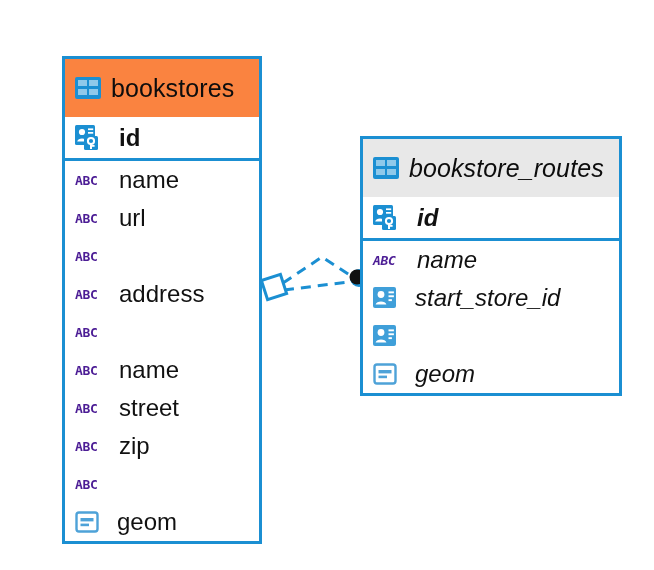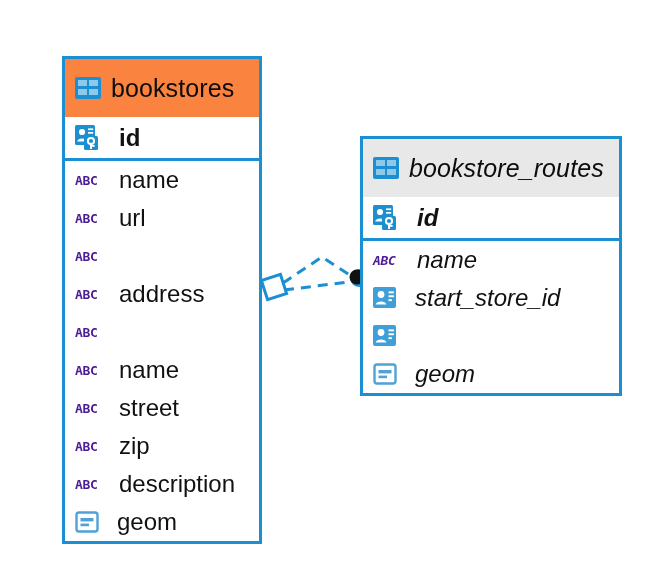--- a/index.html
+++ b/index.html
@@ -190,21 +190,20 @@
         <span class="field-name">street</span>
       </div>
 
       <div class="field-row">
         <span class="abc-text">ABC</span>
         <span class="field-name">zip</span>
       </div>
 
       <div class="field-row">
         <span class="abc-text">ABC</span>
-        <span class="field-name">description</span>
       </div>
 
       <div class="field-row">
         <svg class="icon icon-blob" viewBox="0 0 24 22" xmlns="http://www.w3.org/2000/svg">
           <rect x="1.5" y="1.5" width="21" height="19" rx="2.5" fill="#ffffff" stroke="#4ea2d8" stroke-width="2.4"></rect>
           <rect x="5.5" y="7" width="13" height="3.4" fill="#4ea2d8"></rect>
           <rect x="5.5" y="12.6" width="8.5" height="2.6" fill="#4ea2d8"></rect>
         </svg>
         <span class="field-name">geom</span>
       </div>

